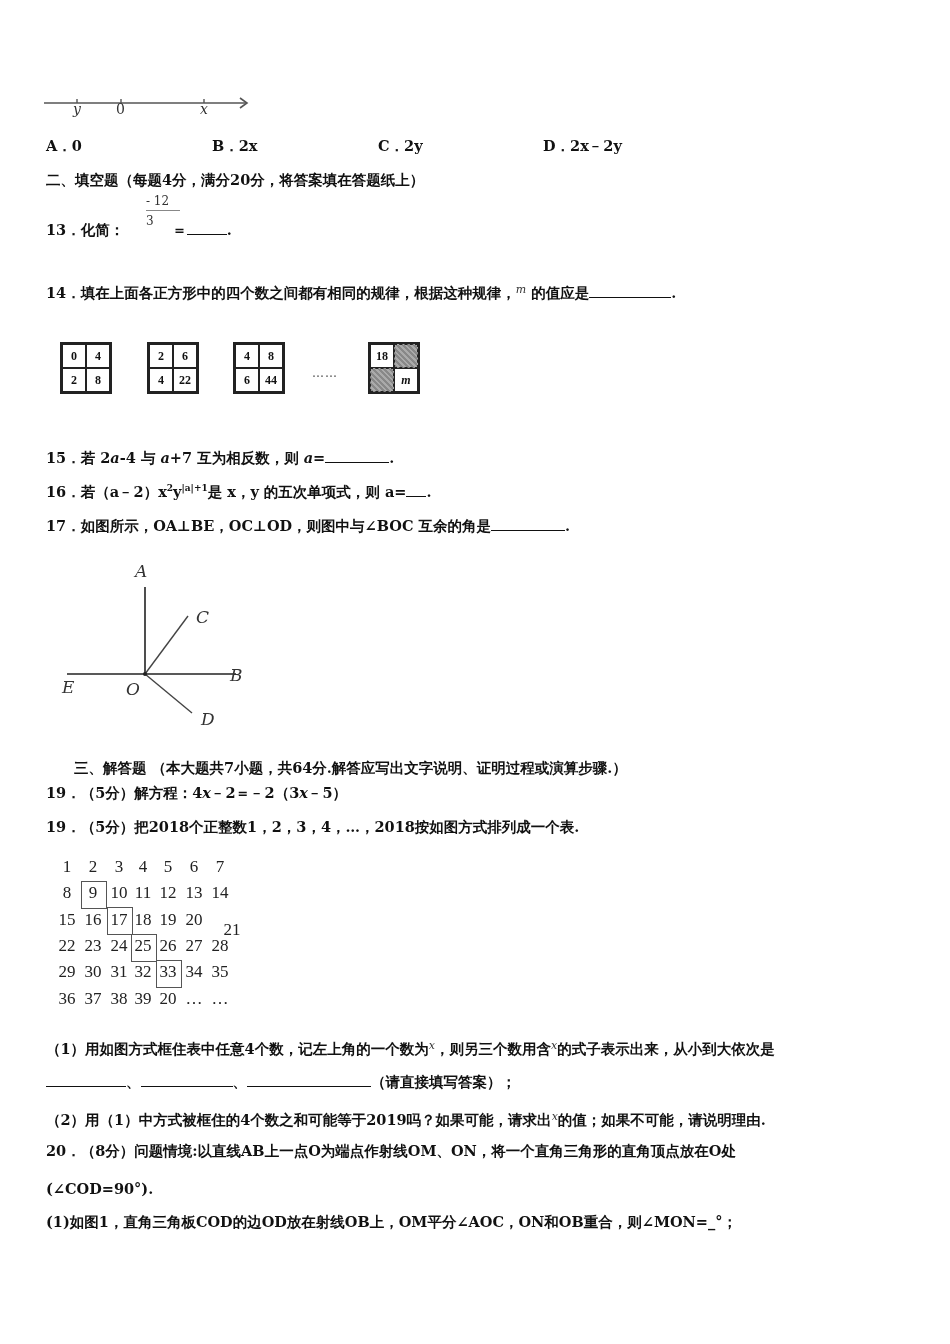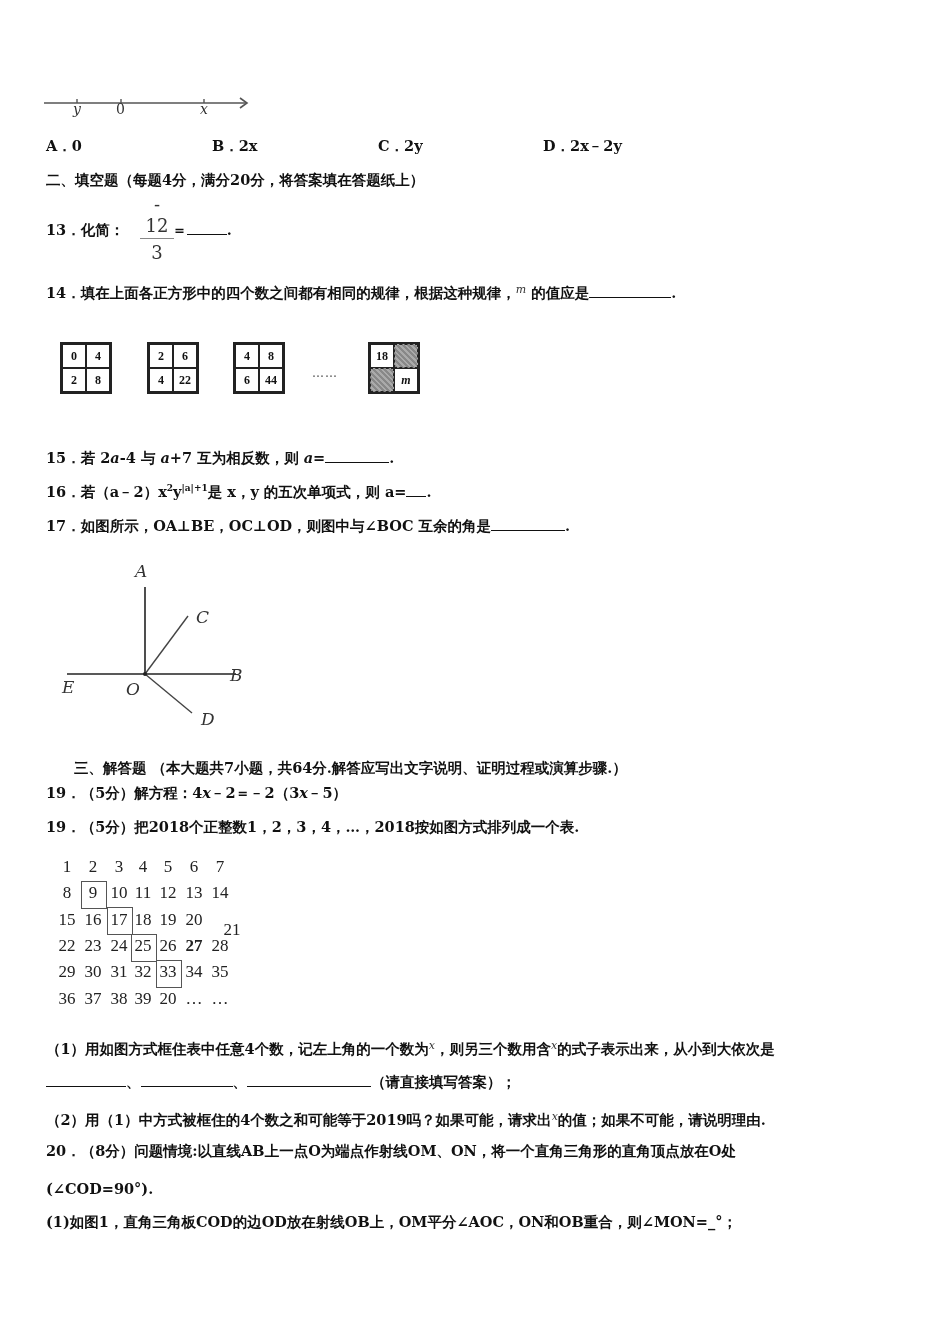--- a/index.html
+++ b/index.html
@@ -16,21 +16,21 @@
   .small-var { font-style: italic; font-weight: normal; font-size: 11px; vertical-align: 5px; color: #333; }
 
   
   .numline { left: 44px; top: 92px; width: 210px; height: 30px; }
   .numline .lbl { position: absolute; top: 9px; font-style: italic; font-size: 14px; font-weight: normal; color: #333; }
 
   
   .opt { position: absolute; top: 137px; font-size: 14.5px; font-weight: bold; }
 
   
-  .frac { position: absolute; left: 140px; top: 194px; width: 34px; text-align: center; font-weight: normal; font-size: 18px; color: #333; }
+  .frac { position: absolute; left: 146px; top: 194px; width: 34px; text-align: left; font-weight: normal; font-size: 12px; color: #333; }
   .frac .num { display: block; border-bottom: 1px solid #888; padding-bottom: 2px; }
   .frac .den { display: block; padding-top: 3px; }
 
   
   .sq { position: absolute; top: 342px; width: 52px; height: 52px; border: 2px solid #222; box-sizing: border-box; display: grid; grid-template-columns: 1fr 1fr; grid-template-rows: 1fr 1fr; }
   .sq .cell { border: 1px solid #222; display: flex; align-items: center; justify-content: center; font-size: 12px; font-weight: bold; font-family: "Liberation Serif", serif; }
   .sq .cell.shade { background: repeating-linear-gradient(45deg, #888 0 2px, #aaa 2px 4px); border-style: dashed; }
   .dots { position: absolute; left: 312px; top: 366px; font-size: 12px; letter-spacing: 1px; color: #555; }
 
   
@@ -159,21 +159,21 @@
     <span class="n" style="left: 52px; top: 55px;">17</span>
     <span class="n" style="left: 76px; top: 55px;">18</span>
     <span class="n" style="left: 101px; top: 55px;">19</span>
     <span class="n" style="left: 127px; top: 55px;">20</span>
     <span class="n" style="left: 153px; top: 65px; margin-left: 12px;">21</span>
     <span class="n" style="left: 0px; top: 81px;">22</span>
     <span class="n" style="left: 26px; top: 81px;">23</span>
     <span class="n" style="left: 52px; top: 81px;">24</span>
     <span class="n" style="left: 76px; top: 81px;">25</span>
     <span class="n" style="left: 101px; top: 81px;">26</span>
-    <span class="n" style="left: 127px; top: 81px; font-weight: bold;">27</span>
+    <span class="n" style="left: 127px; top: 81px;">27</span>
     <span class="n" style="left: 153px; top: 81px;">28</span>
     <span class="n" style="left: 0px; top: 107px;">29</span>
     <span class="n" style="left: 26px; top: 107px;">30</span>
     <span class="n" style="left: 52px; top: 107px;">31</span>
     <span class="n" style="left: 76px; top: 107px;">32</span>
     <span class="n" style="left: 101px; top: 107px;">33</span>
     <span class="n" style="left: 127px; top: 107px;">34</span>
     <span class="n" style="left: 153px; top: 107px;">35</span>
     <span class="n" style="left: 0px; top: 134px;">36</span>
     <span class="n" style="left: 26px; top: 134px;">37</span>

